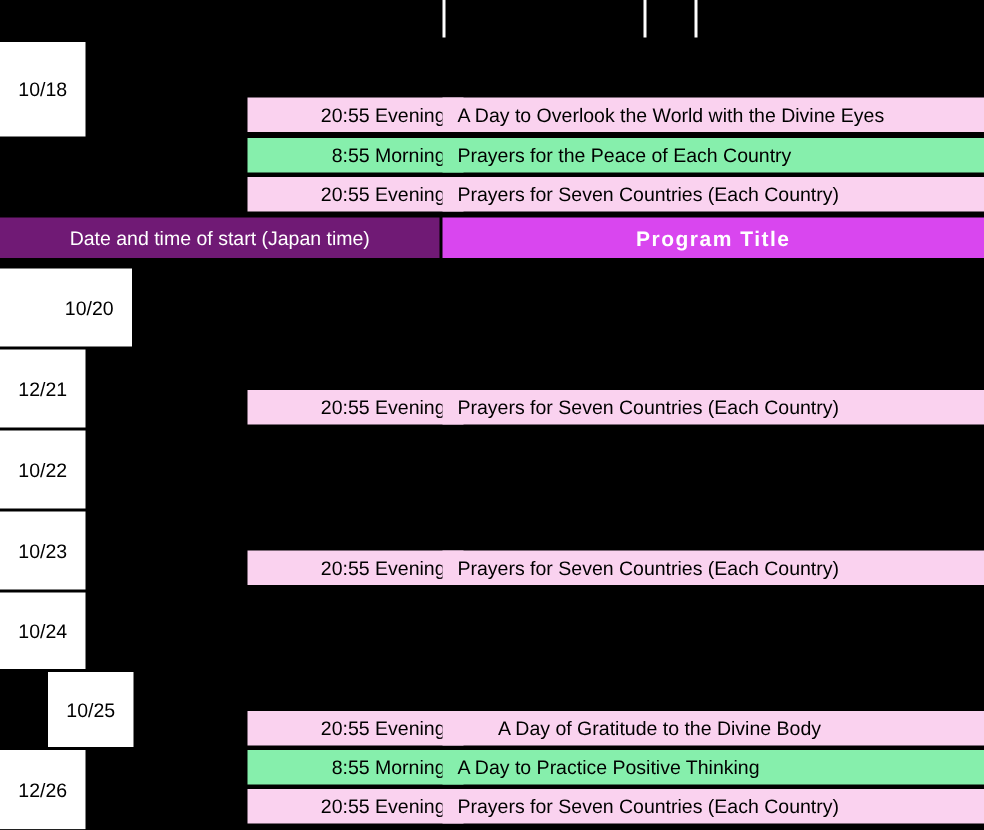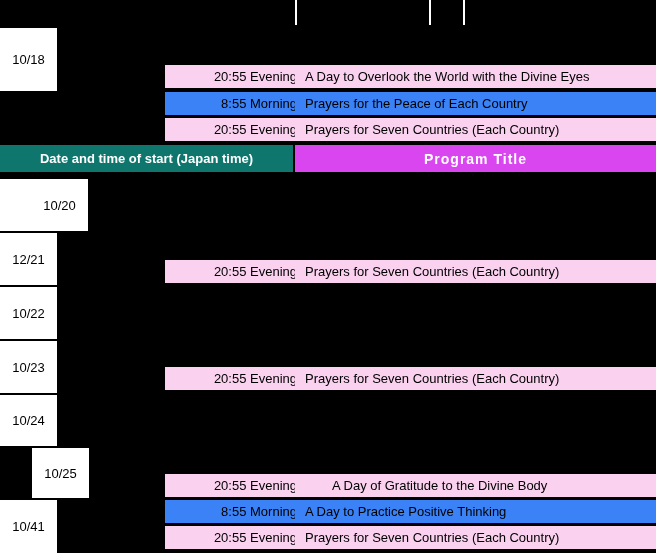--- a/index.html
+++ b/index.html
@@ -46,30 +46,30 @@
     width: 361px;
     height: 23px;
     box-sizing: border-box;
     padding-left: 10px;
     display: flex;
     align-items: center;
     font-size: 13px;
     color: #000000;
   }
   .pink { background: #FAD2EF; }
-  .blue { background: #3b82f6; }
+  .blue { background: #86efac; }
   .header-left {
     position: absolute;
     left: 0;
     top: 145px;
     width: 293px;
     height: 27px;
-    background: #0f766e;
+    background: #701a75;
     color: #ffffff;
-    font-weight: bold;
+    font-weight: normal;
     font-size: 13px;
     display: flex;
     align-items: center;
     justify-content: center;
   }
   .header-right {
     position: absolute;
     left: 295px;
     top: 145px;
     width: 361px;
@@ -93,21 +93,21 @@
   <div class="vline" style="left:429px; top:0; height:25px;"></div>
   <div class="vline" style="left:463px; top:0; height:25px;"></div>
 
   <div class="date-cell" style="top:28px;  height:63px;">10/18</div>
   <div class="date-cell" style="top:179px; height:52px;padding-left:31px;">10/20</div>
   <div class="date-cell" style="top:233px; height:52px;">12/21</div>
   <div class="date-cell" style="top:287px; height:52px;">10/22</div>
   <div class="date-cell" style="top:341px; height:52px;">10/23</div>
   <div class="date-cell" style="top:395px; height:51px;">10/24</div>
   <div class="date-cell" style="top:448px; height:50px;margin-left:32px;">10/25</div>
-  <div class="date-cell" style="top:500px; height:53px;">10/41</div>
+  <div class="date-cell" style="top:500px; height:53px;">12/26</div>
 
   <div class="time-cell pink" style="top:65px;">20:55 Evening</div>
   <div class="title-cell pink" style="top:65px;">A Day to Overlook the World with the Divine Eyes</div>
 
   <div class="time-cell blue" style="top:92px;">8:55 Morning</div>
   <div class="title-cell blue" style="top:92px;">Prayers for the Peace of Each Country</div>
 
   <div class="time-cell pink" style="top:118px;">20:55 Evening</div>
   <div class="title-cell pink" style="top:118px;">Prayers for Seven Countries (Each Country)</div>
 

